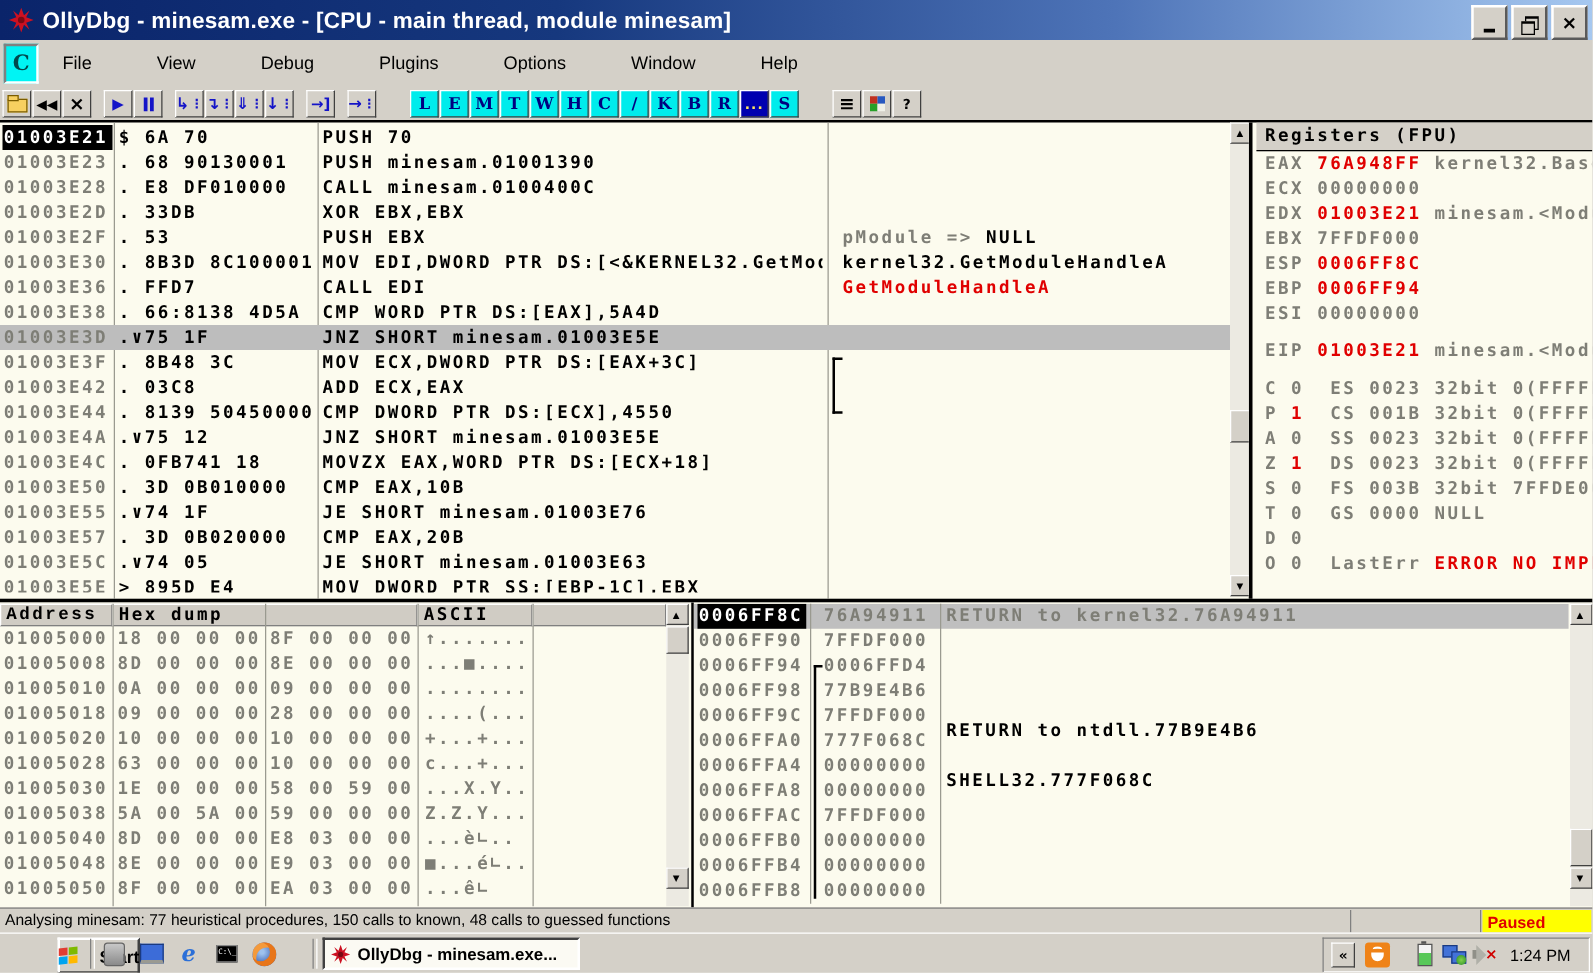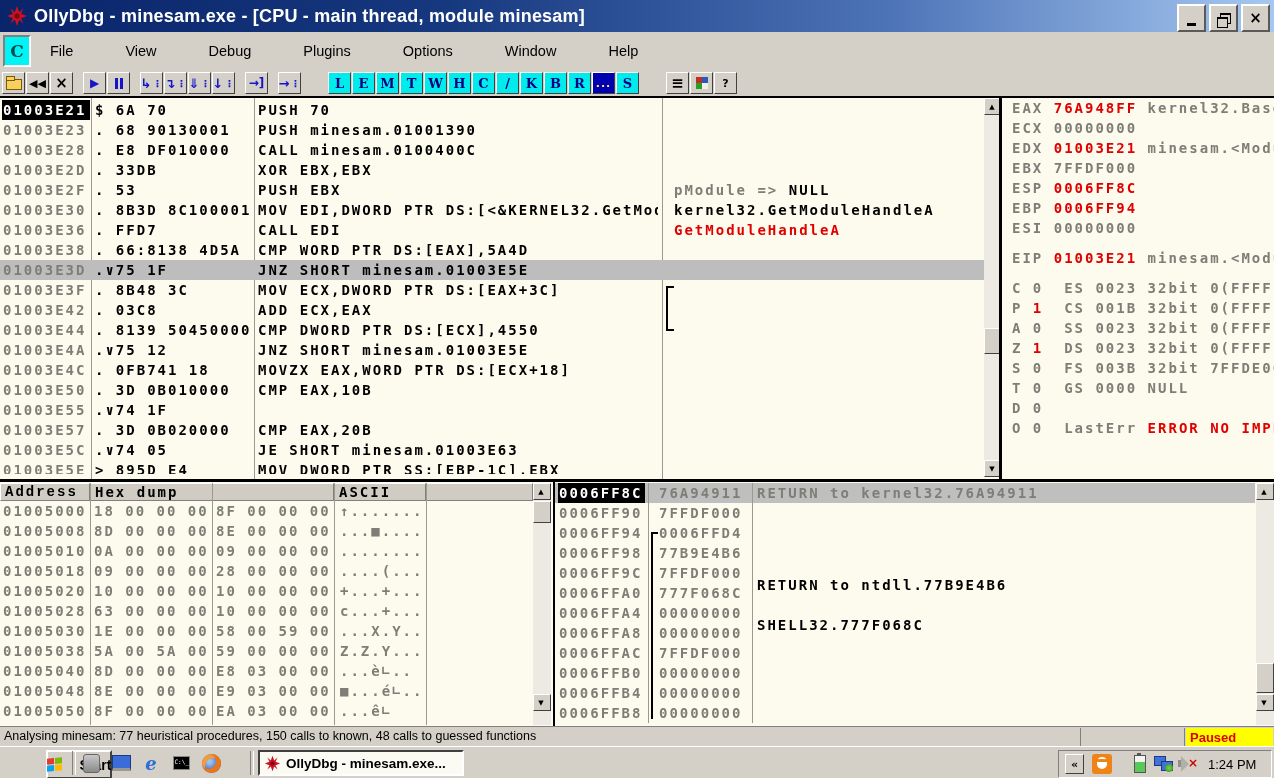--- a/index.html
+++ b/index.html
@@ -305,33 +305,34 @@
           <div class="drow"><span class="c-addr">01003E30</span><span class="c-bytes">. 8B3D 8C100001</span><span class="c-instr">MOV EDI,DWORD PTR DS:[&lt;&amp;KERNEL32.GetModu</span><span class="c-comm"><span class="t-blk">kernel32.GetModuleHandleA</span></span></div>
           <div class="drow"><span class="c-addr">01003E36</span><span class="c-bytes">. FFD7</span><span class="c-instr">CALL EDI</span><span class="c-comm"><span class="t-red">GetModuleHandleA</span></span></div>
           <div class="drow"><span class="c-addr">01003E38</span><span class="c-bytes">. 66:8138 4D5A</span><span class="c-instr">CMP WORD PTR DS:[EAX],5A4D</span><span class="c-comm"></span></div>
           <div class="drow sel"><span class="c-addr">01003E3D</span><span class="c-bytes">.∨75 1F</span><span class="c-instr">JNZ SHORT minesam.01003E5E</span><span class="c-comm"></span></div>
           <div class="drow"><span class="c-addr">01003E3F</span><span class="c-bytes">. 8B48 3C</span><span class="c-instr">MOV ECX,DWORD PTR DS:[EAX+3C]</span><span class="c-comm"></span></div>
           <div class="drow"><span class="c-addr">01003E42</span><span class="c-bytes">. 03C8</span><span class="c-instr">ADD ECX,EAX</span><span class="c-comm"></span></div>
           <div class="drow"><span class="c-addr">01003E44</span><span class="c-bytes">. 8139 50450000</span><span class="c-instr">CMP DWORD PTR DS:[ECX],4550</span><span class="c-comm"></span></div>
           <div class="drow"><span class="c-addr">01003E4A</span><span class="c-bytes">.∨75 12</span><span class="c-instr">JNZ SHORT minesam.01003E5E</span><span class="c-comm"></span></div>
           <div class="drow"><span class="c-addr">01003E4C</span><span class="c-bytes">. 0FB741 18</span><span class="c-instr">MOVZX EAX,WORD PTR DS:[ECX+18]</span><span class="c-comm"></span></div>
           <div class="drow"><span class="c-addr">01003E50</span><span class="c-bytes">. 3D 0B010000</span><span class="c-instr">CMP EAX,10B</span><span class="c-comm"></span></div>
-          <div class="drow"><span class="c-addr">01003E55</span><span class="c-bytes">.∨74 1F</span><span class="c-comm"></span></div>
+          <div class="drow"><span class="c-addr">01003E55</span><span class="c-bytes">.∨74 1F</span><span class="c-instr">JE SHORT minesam.01003E76</span><span class="c-comm"></span></div>
           <div class="drow"><span class="c-addr">01003E57</span><span class="c-bytes">. 3D 0B020000</span><span class="c-instr">CMP EAX,20B</span><span class="c-comm"></span></div>
           <div class="drow"><span class="c-addr">01003E5C</span><span class="c-bytes">.∨74 05</span><span class="c-instr">JE SHORT minesam.01003E63</span><span class="c-comm"></span></div>
           <div class="drow"><span class="c-addr">01003E5E</span><span class="c-bytes">&gt; 895D E4</span><span class="c-instr">MOV DWORD PTR SS:[EBP-1C],EBX</span><span class="c-comm"></span></div>
         </div>
       <div id="disasm-bracket"></div>
       <div class="sb" style="left:984px;top:0;width:18px;height:379px;">
         <div class="sb-btn" style="top:0;">▲</div>
         <div class="sb-thumb" style="top:230px;height:26px;"></div>
         <div class="sb-btn" style="top:362px;">▼</div>
       </div>
     </div>
     <div id="registers" class="mono">
+      <div id="reg-title">Registers (FPU)</div>
       <div id="reg-body">
           <div class="rline"><span class="t-dim">EAX </span><span class="t-red">76A948FF</span><span class="t-dim"> kernel32.Base</span></div>
           <div class="rline"><span class="t-dim">ECX </span><span class="t-dim">00000000</span></div>
           <div class="rline"><span class="t-dim">EDX </span><span class="t-red">01003E21</span><span class="t-dim"> minesam.&lt;Modu</span></div>
           <div class="rline"><span class="t-dim">EBX </span><span class="t-dim">7FFDF000</span></div>
           <div class="rline"><span class="t-dim">ESP </span><span class="t-red">0006FF8C</span></div>
           <div class="rline"><span class="t-dim">EBP </span><span class="t-red">0006FF94</span></div>
           <div class="rline"><span class="t-dim">ESI </span><span class="t-dim">00000000</span></div>
           <div class="rgap"></div>
           <div class="rline"><span class="t-dim">EIP </span><span class="t-red">01003E21</span><span class="t-dim"> minesam.&lt;Modu</span></div>

